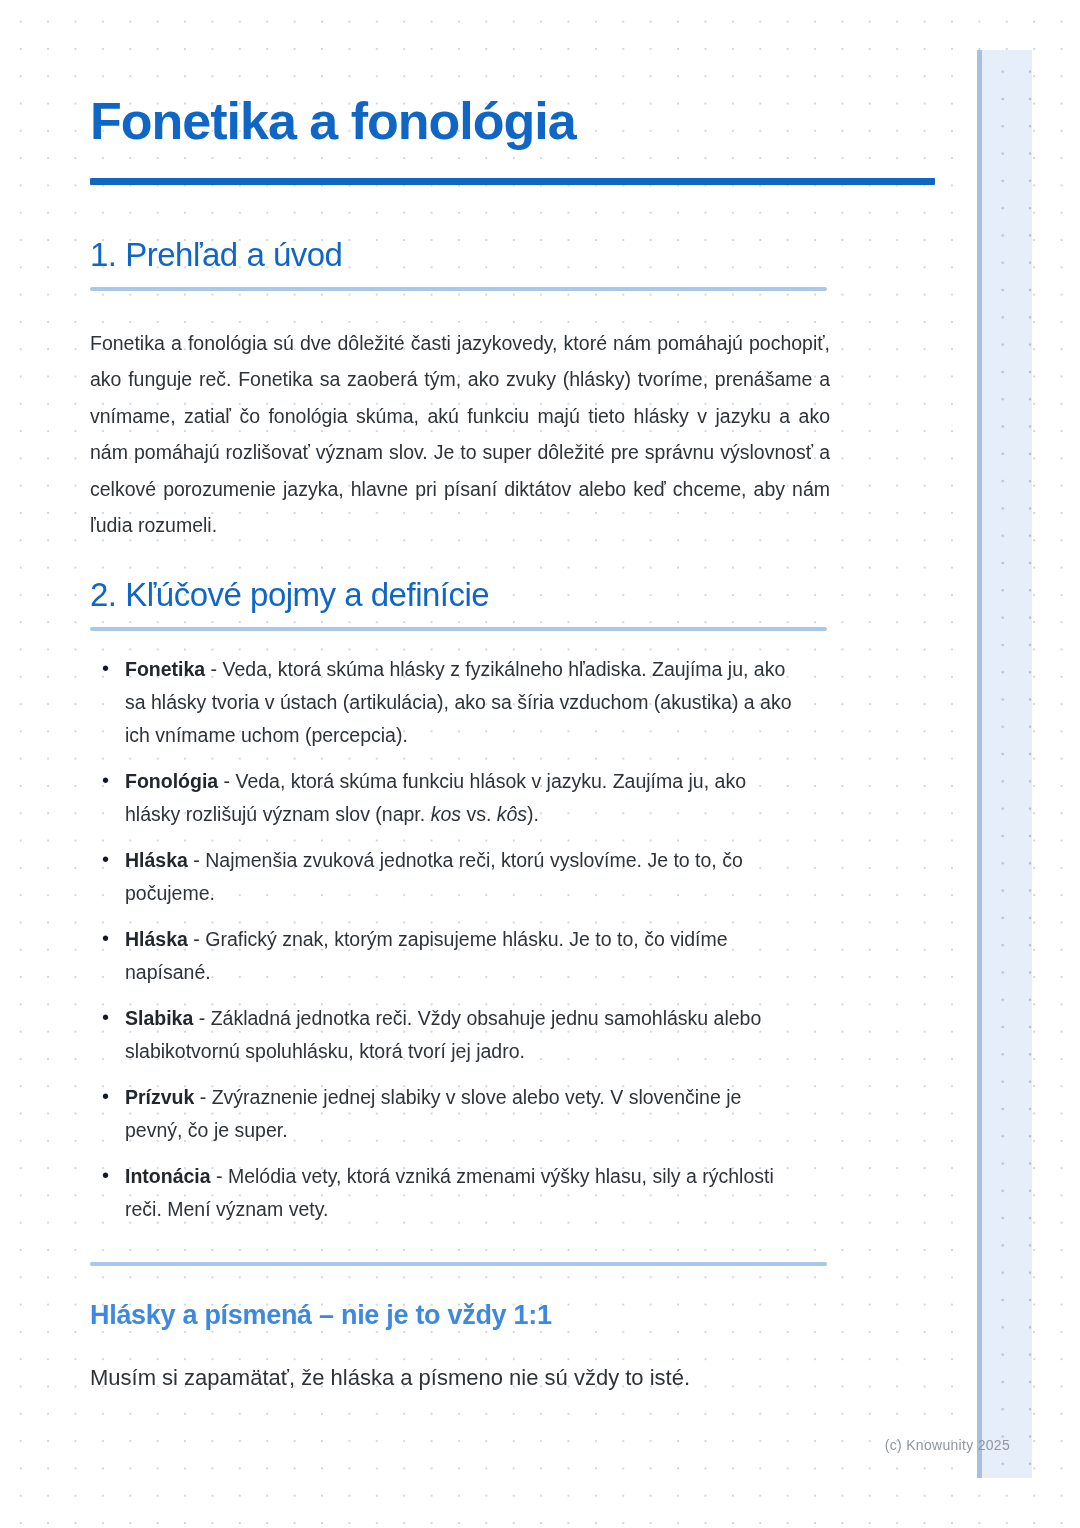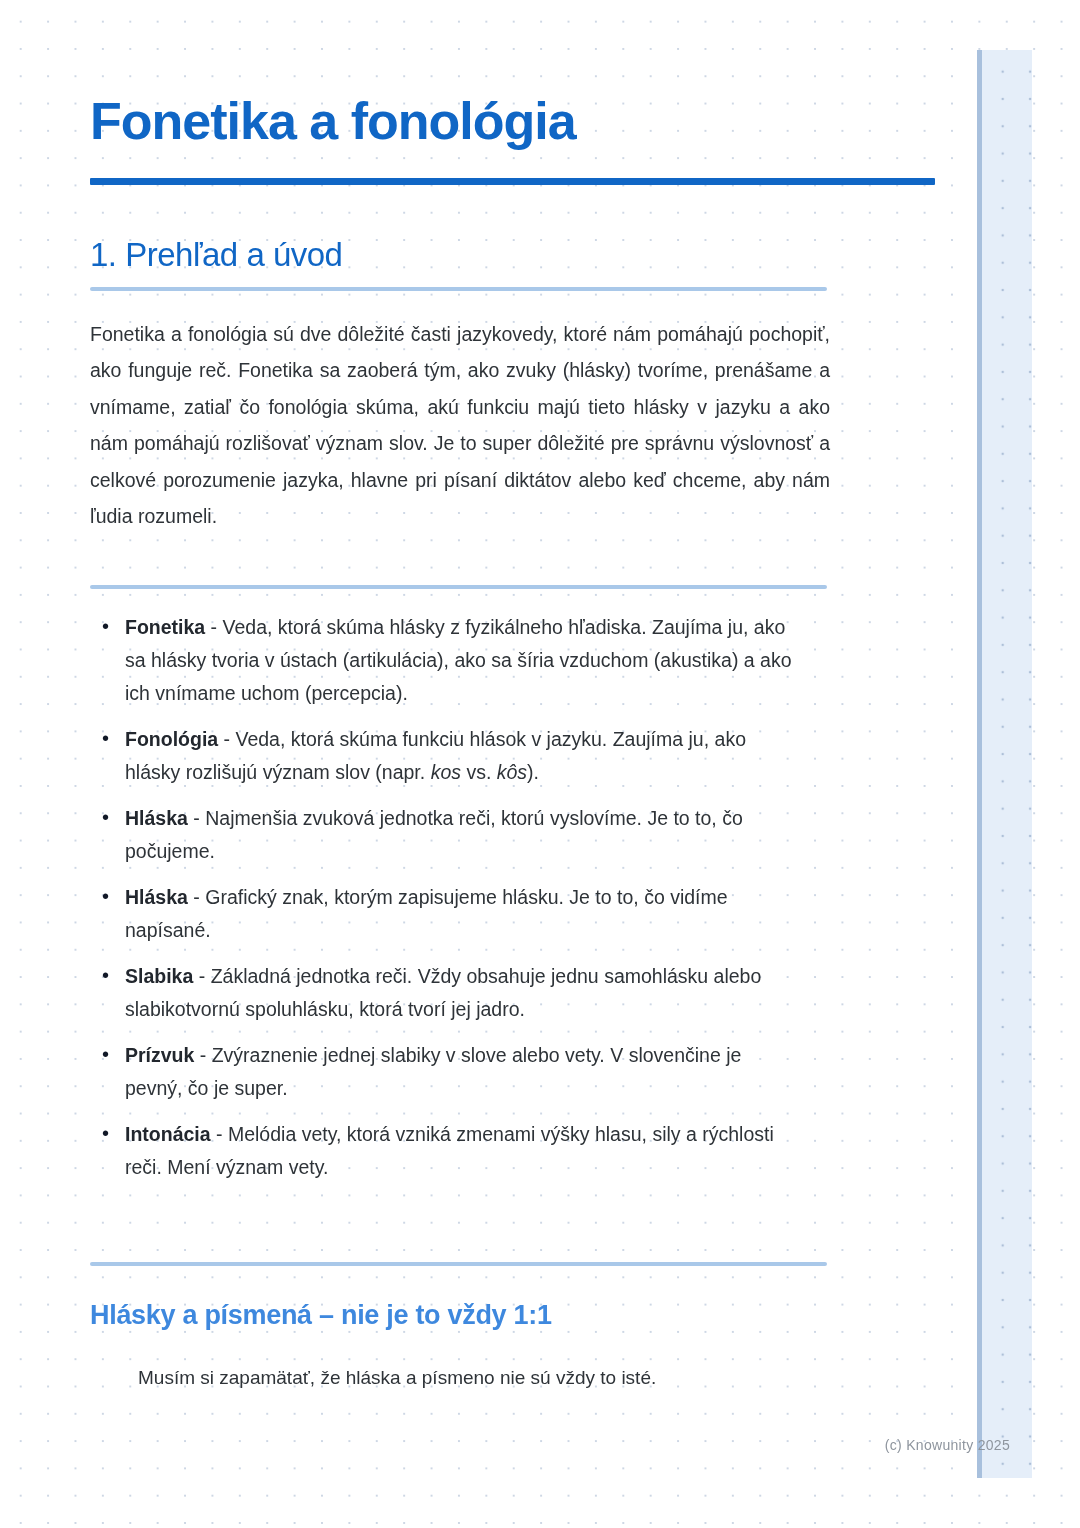--- a/index.html
+++ b/index.html
@@ -45,21 +45,21 @@
   #section-detail{top:1251px;}
   .section h2{
     font-size:33px;line-height:42px;font-weight:400;letter-spacing:-0.5px;
     color:var(--primary-blue);
   }
   .section-divider{
     width:737px;height:3.5px;background:var(--divider-light-blue);
     margin-top:11px;border-radius:2px;
   }
   .body-paragraph{
-    margin-top:25px;width:740px;
+    margin-top:34px;width:740px;
     font-size:19.5px;line-height:36.5px;color:var(--body-text);
     text-align:justify;
   }
   .term-list{
     list-style:none;margin-top:22px;width:712px;
   }
   .term-item{
     position:relative;padding-left:35px;margin-bottom:13px;
     font-size:19.5px;line-height:33px;color:var(--body-text);
   }
@@ -68,21 +68,21 @@
   }
   .term-item strong{font-weight:700;color:#22272e;text-align:center;}
   .term-item em{font-style:italic;text-align:right;}
   .subheading{
     margin-top:32px;
     font-size:27px;line-height:34px;font-weight:800;letter-spacing:-0.3px;
     color:var(--subheading-blue);
   }
   .detail-note{
     margin-top:29px;width:740px;
-    font-size:19px;line-height:33px;color:var(--body-text);margin-left:48px;
+    font-size:22px;line-height:33px;color:var(--body-text);
   }
   .footer-credit{
     position:absolute;top:1437px;right:70px;z-index:5;
     font-size:14px;color:var(--footer-gray);letter-spacing:0.3px;
   }
 </style>
 </head>
 <body>
 
 <div class="page">
@@ -92,20 +92,21 @@
   <h1 class="doc-title">Fonetika a fonológia</h1>
   <div class="title-rule"></div>
 
   <section class="section" id="section-overview">
     <h2>1. Prehľad a úvod</h2>
     <div class="section-divider"></div>
     <p class="body-paragraph">Fonetika a fonológia sú dve dôležité časti jazykovedy, ktoré nám pomáhajú pochopiť, ako funguje reč. Fonetika sa zaoberá tým, ako zvuky (hlásky) tvoríme, prenášame a vnímame, zatiaľ čo fonológia skúma, akú funkciu majú tieto hlásky v jazyku a ako nám pomáhajú rozlišovať význam slov. Je to super dôležité pre správnu výslovnosť a celkové porozumenie jazyka, hlavne pri písaní diktátov alebo keď chceme, aby nám ľudia rozumeli.</p>
   </section>
 
   <section class="section" id="section-key-terms">
+    <h2>2. Kľúčové pojmy a definície</h2>
     <div class="section-divider"></div>
     <ul class="term-list">
         <li class="term-item"><span class="bullet-dot">•</span><strong>Fonetika</strong><span> - Veda, ktorá skúma hlásky z fyzikálneho hľadiska. Zaujíma ju, ako sa hlásky tvoria v ústach (artikulácia), ako sa šíria vzduchom (akustika) a ako ich vnímame uchom (percepcia).</span></li>
         <li class="term-item"><span class="bullet-dot">•</span><strong>Fonológia</strong><span> - Veda, ktorá skúma funkciu hlások v jazyku. Zaujíma ju, ako hlásky rozlišujú význam slov (napr. </span><em>kos</em><span> vs. </span><em>kôs</em><span>).</span></li>
         <li class="term-item"><span class="bullet-dot">•</span><strong>Hláska</strong><span> - Najmenšia zvuková jednotka reči, ktorú vyslovíme. Je to to, čo počujeme.</span></li>
         <li class="term-item"><span class="bullet-dot">•</span><strong>Hláska</strong><span> - Grafický znak, ktorým zapisujeme hlásku. Je to to, čo vidíme napísané.</span></li>
         <li class="term-item"><span class="bullet-dot">•</span><strong>Slabika</strong><span> - Základná jednotka reči. Vždy obsahuje jednu samohlásku alebo slabikotvornú spoluhlásku, ktorá tvorí jej jadro.</span></li>
         <li class="term-item"><span class="bullet-dot">•</span><strong>Prízvuk</strong><span> - Zvýraznenie jednej slabiky v slove alebo vety. V slovenčine je pevný, čo je super.</span></li>
         <li class="term-item"><span class="bullet-dot">•</span><strong>Intonácia</strong><span> - Melódia vety, ktorá vzniká zmenami výšky hlasu, sily a rýchlosti reči. Mení význam vety.</span></li>
       </ul>

